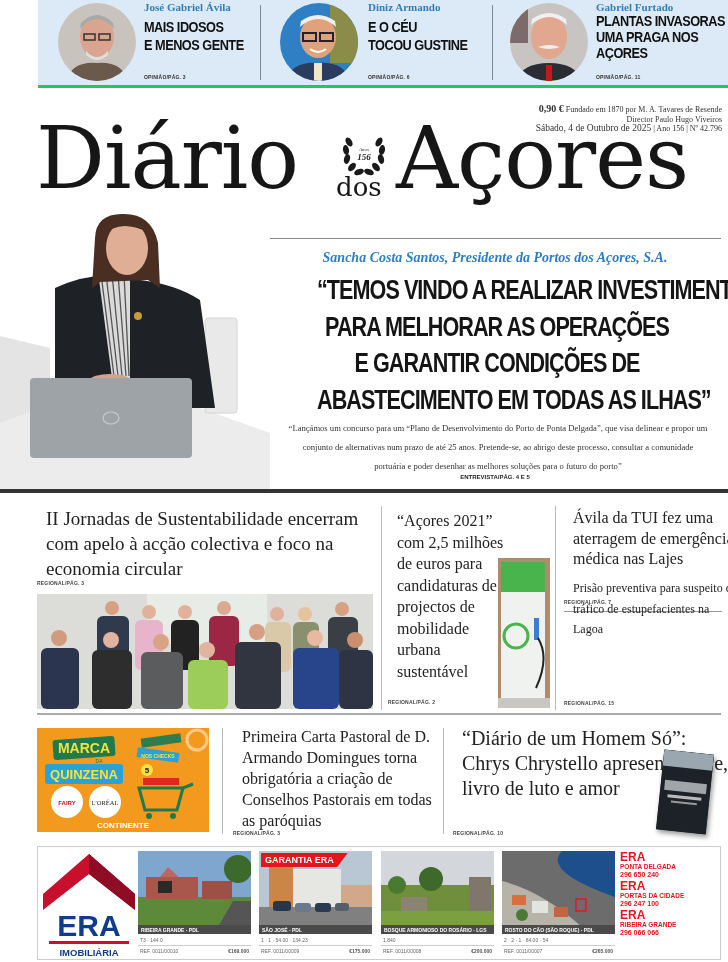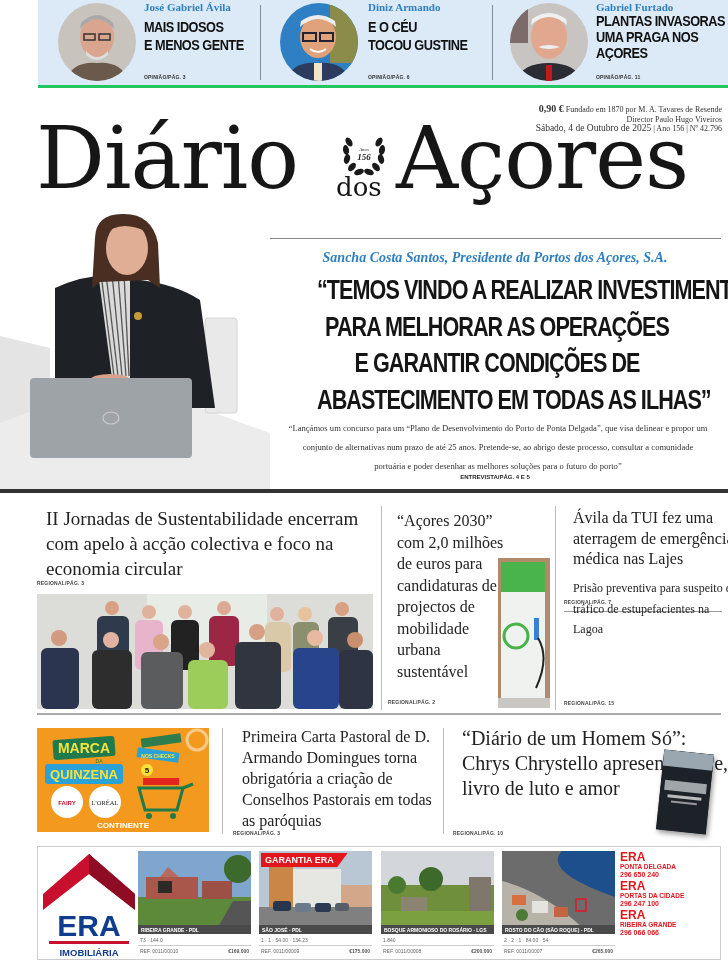--- a/index.html
+++ b/index.html
@@ -255,21 +255,21 @@
         <rect x="198" y="48" width="46" height="67" rx="6" fill="#303540"></rect>
       <circle cx="278" cy="44" r="8" fill="#e6b9a0"></circle>
         <rect x="256" y="54" width="46" height="61" rx="6" fill="#28458c"></rect>
       <circle cx="318" cy="46" r="8" fill="#c8906f"></circle>
         <rect x="302" y="56" width="34" height="59" rx="6" fill="#2e3444"></rect>
     </g>
   </svg>
 </div>
 
 <div class="colsep" style="left:381px;top:506px;height:204px"></div>
-<div class="s2-head h-serif">“Açores 2030” com 2,0 milhões de euros para candidaturas de projectos de mobilidade urbana sustentável</div>
+<div class="s2-head h-serif">“Açores 2021” com 2,5 milhões de euros para candidaturas de projectos de mobilidade urbana sustentável</div>
 <div class="s2-photo">
   <svg width="52" height="150" viewBox="0 0 52 150">
     <rect width="52" height="150" fill="#b08a6a"></rect>
     <rect x="3" y="4" width="44" height="140" rx="4" fill="#f0f2ef"></rect>
     <rect x="3" y="4" width="44" height="30" fill="#49b44b"></rect>
     <circle cx="18" cy="78" r="12" fill="none" stroke="#49b44b" stroke-width="3"></circle>
     <rect x="36" y="60" width="5" height="22" fill="#3a7fd1"></rect>
     <path d="M40 80 Q52 100 38 130" stroke="#222" stroke-width="2" fill="none"></path>
     <rect x="0" y="140" width="52" height="10" fill="#c9c7c2"></rect>
   </svg>

